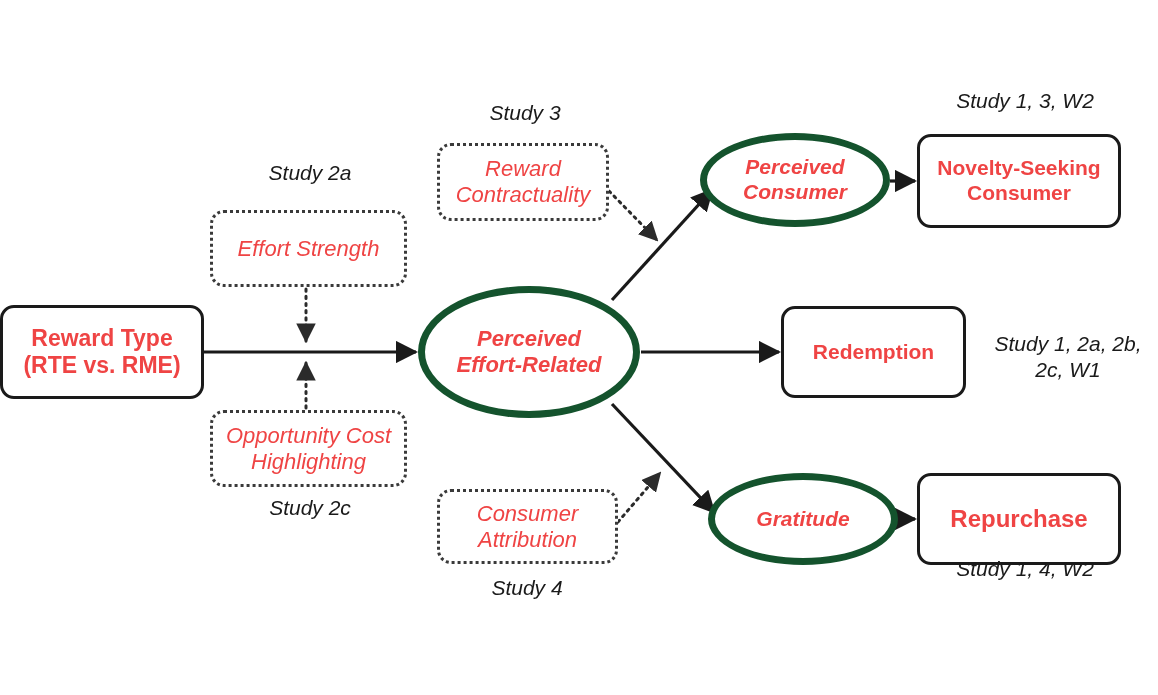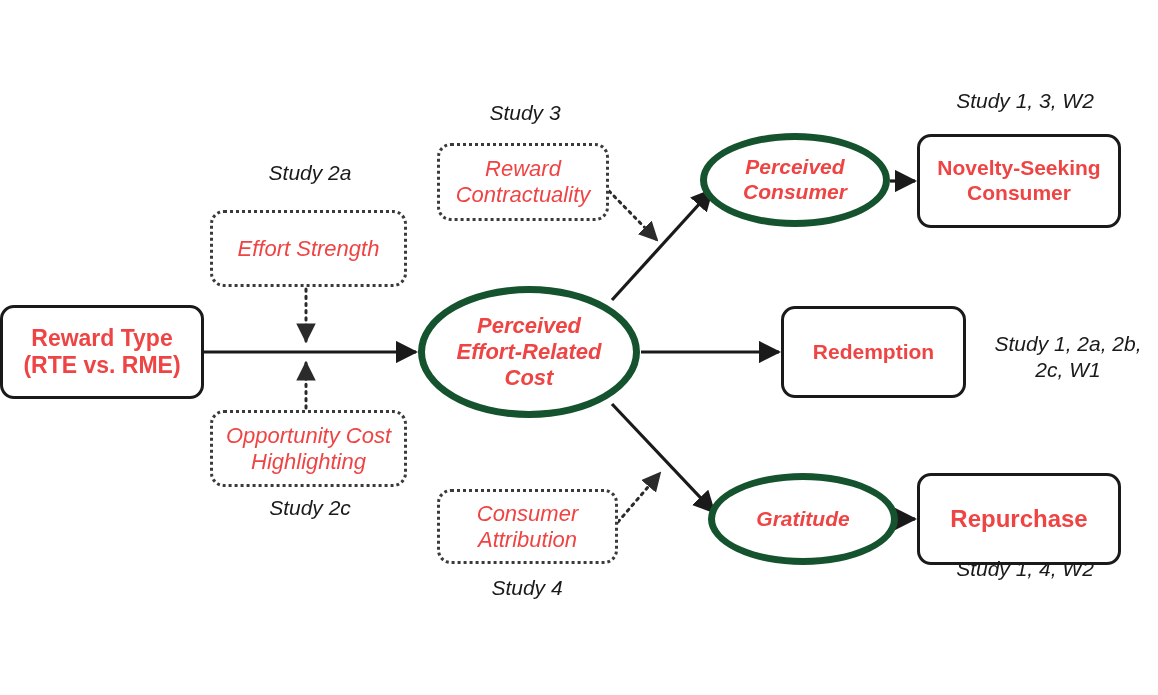--- a/index.html
+++ b/index.html
@@ -151,21 +151,20 @@
     <div>
       <span class="inner">Consumer</span>
       <span class="inner">Attribution</span>
     </div>
   </div>
 
   <div class="node ellipse t-perc-cost">
     <div>
       <span class="inner">Perceived</span>
       <span class="inner">Effort-Related</span>
-      <span class="inner">Cost</span>
     </div>
   </div>
 
   <div class="node ellipse t-windfall">
     <div>
       <span class="inner">Perceived</span>
       <span class="inner">Consumer</span>
     </div>
   </div>
 

